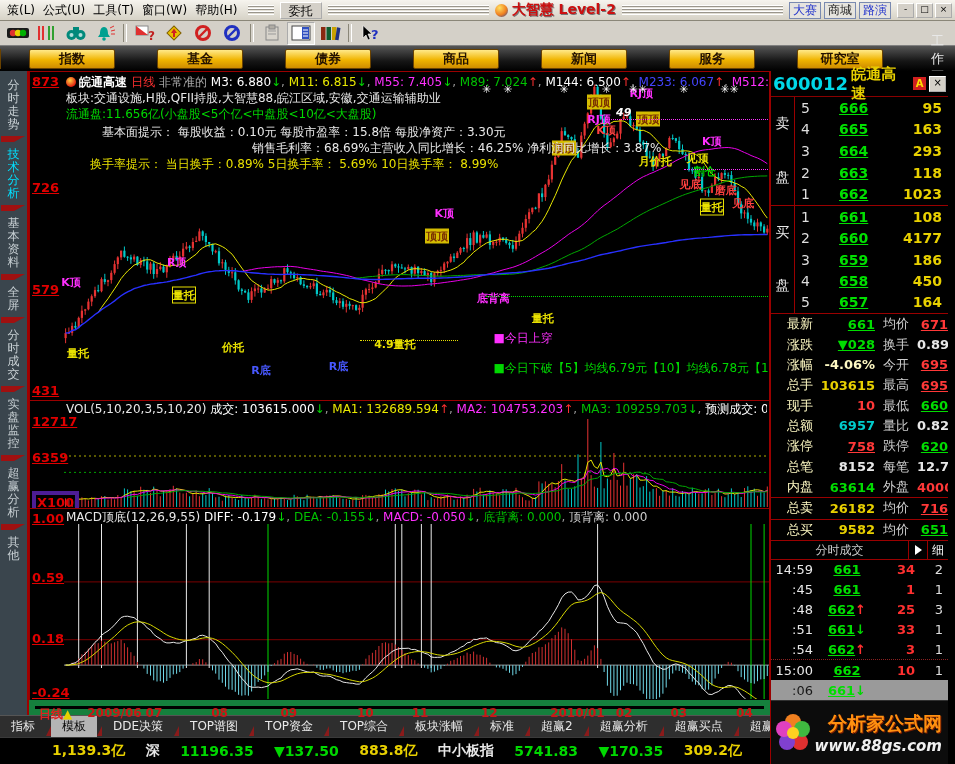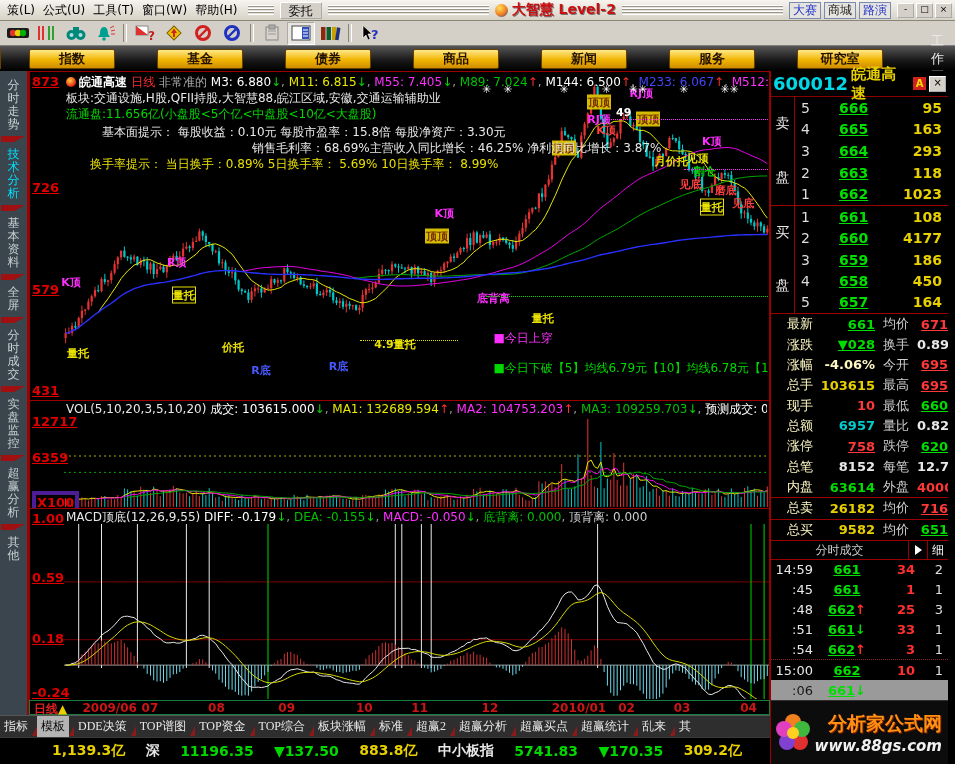--- a/index.html
+++ b/index.html
@@ -67,27 +67,27 @@
 
   .ann-layer{position:absolute;left:34px;top:1px;right:1px;bottom:1px;z-index:4;}
   .ann{position:absolute;font-size:11px;font-weight:bold;white-space:nowrap;transform:translate(-50%,-50%);}
   .dotline{position:absolute;border-top:1px dotted;}
   .sig-up{position:absolute;left:61%;bottom:52px;color:#ff30ff;font-size:12px;}
   .sig-down{position:absolute;left:61%;right:0;bottom:22px;color:#00d800;font-size:12px;white-space:nowrap;overflow:hidden;}
 
   .ind-header{position:absolute;left:36px;top:1px;right:2px;z-index:5;font-size:12px;line-height:14px;white-space:nowrap;overflow:hidden;}
   .ind-name{color:#e8e8e8;}
 
-  .xaxis{height:15px;position:relative;background:#000;border:1px solid #15803d;box-sizing:border-box;color:#cc1616;font-weight:bold;font-size:12px;}
+  .xaxis{height:15px;position:relative;background:#000;border:6px solid #15803d;box-sizing:border-box;color:#cc1616;font-weight:bold;font-size:12px;}
   .xaxis-period{position:absolute;left:4px;top:0;color:#e02020;}
   .xaxis-marker{color:#e8d000;}
   .xlab{position:absolute;top:0;}
 
   .bottomtabs{height:22px;background:#2e2e2e;display:flex;align-items:center;color:#e8e8e8;font-size:12px;border-top:1px solid #555;box-sizing:border-box;overflow:hidden;}
-  .bt{padding:2px 4px;white-space:nowrap;font-family:Liberation Serif, serif;}
+  .bt{padding:2px 11px;white-space:nowrap;}
   .bt.active{background:#b4b4b4;color:#0a0a0a;}
   .bt-sep{width:0;height:0;border-left:5px solid transparent;border-bottom:10px solid #8a1a1a;margin-top:8px;}
 
   .statusbar{height:27px;background:#000;border-top:1px solid #3a3a3a;display:flex;align-items:center;padding:0 28px 0 52px;justify-content:space-between;font-size:14px;font-weight:bold;box-sizing:border-box;}
 
   
   .rpanel{width:185px;display:flex;background:#000;border-left:1px solid #9a0000;box-sizing:border-box;gap:37px;}
   .rp-content{width:177px;display:flex;flex-direction:column;}
   .rp-scroll{width:7px;background:#b6b2aa;border-left:1px solid #7a766e;position:relative;}
   .rp-thumb{position:absolute;top:0;left:0;right:0;height:30px;background:#dad6ce;border:1px solid #fff;border-bottom-color:#6a665e;box-sizing:border-box;}
@@ -801,29 +801,29 @@
                 <span class="ann" style="color: rgb(232, 224, 0); left: 24%; top: 84%;">价托</span>
                 <span class="ann" style="color: rgb(72, 88, 255); left: 28%; top: 91%;">R底</span>
                 <span class="ann" style="color: rgb(72, 88, 255); left: 39%; top: 90%;">R底</span>
                 <span class="ann" style="color: rgb(232, 224, 0); left: 47%; top: 83%;">4.9量托</span>
                 <span class="ann" style="color: rgb(255, 48, 255); left: 54%; top: 43%;">K顶</span>
                 <span class="ann" style="color: rgb(122, 48, 0); background: rgb(212, 188, 0); padding: 0px 1px; left: 53%; top: 50%;">顶顶</span>
                 <span class="ann" style="color: rgb(255, 48, 255); left: 61%; top: 69%;">底背离</span>
                 <span class="ann" style="color: rgb(232, 224, 0); left: 68%; top: 75%;">量托</span>
                 <span class="ann" style="color: rgb(122, 48, 0); background: rgb(212, 188, 0); padding: 0px 1px; left: 71%; top: 23%;">顶顶</span>
                 <span class="ann" style="color: rgb(122, 48, 0); background: rgb(212, 188, 0); padding: 0px 1px; left: 76%; top: 9%;">顶顶</span>
-                <span class="ann" style="color: rgb(255, 255, 255); left: 79.5%; top: 12%;">49</span>
+                <span class="ann" style="color: rgb(255, 255, 255); left: 79.5%; top: 12%; font-style: italic;">49</span>
                 <span class="ann" style="color: rgb(255, 48, 255); left: 82%; top: 6%;">RJ顶</span>
                 <span class="ann" style="color: rgb(255, 48, 255); left: 76%; top: 14%;">RJ顶</span>
                 <span class="ann" style="color: rgb(255, 64, 64); left: 77%; top: 17.5%;">K顶</span>
                 <span class="ann" style="color: rgb(122, 48, 0); background: rgb(212, 188, 0); padding: 0px 1px; left: 83%; top: 14%;">顶顶</span>
                 <span class="ann" style="color: rgb(255, 48, 255); left: 92%; top: 21%;">K顶</span>
                 <span class="ann" style="color: rgb(232, 224, 0); left: 90%; top: 26%;">见顶</span>
                 <span class="ann" style="color: rgb(0, 216, 0); left: 91%; top: 30%;">割仓</span>
-                <span class="ann" style="color: rgb(232, 224, 0); left: 84%; top: 27%; margin-left: 16px;">月价托</span>
+                <span class="ann" style="color: rgb(232, 224, 0); left: 84%; top: 27%;">月价托</span>
                 <span class="ann" style="color: rgb(255, 64, 64); left: 89%; top: 34%;">见底</span>
                 <span class="ann" style="color: rgb(255, 64, 64); left: 94%; top: 36%;">磨底</span>
                 <span class="ann" style="color: rgb(232, 224, 0); border: 1px solid rgb(232, 224, 0); left: 92%; top: 41%;">量托</span>
                 <span class="ann" style="color: rgb(255, 64, 64); left: 96.5%; top: 40%;">见底</span>
                 <span class="ann" style="color: rgb(255, 255, 255); left: 60%; top: 5%;">✳</span>
                 <span class="ann" style="color: rgb(255, 255, 255); left: 63%; top: 5%;">✳</span>
                 <span class="ann" style="color: rgb(255, 255, 255); left: 71%; top: 5%;">✳</span>
                 <span class="ann" style="color: rgb(255, 255, 255); left: 77%; top: 5%;">✳</span>
                 <span class="ann" style="color: rgb(255, 255, 255); left: 81.5%; top: 5%;">✳✳</span>
                 <span class="ann" style="color: rgb(255, 255, 255); left: 88%; top: 5%;">✳</span>

